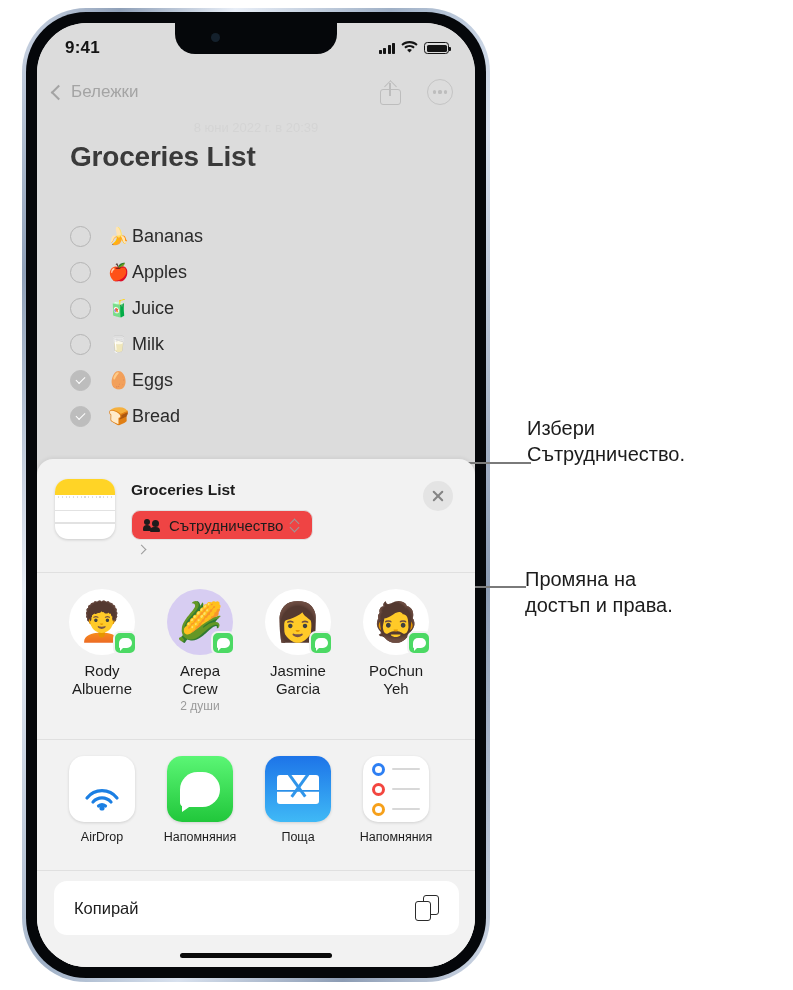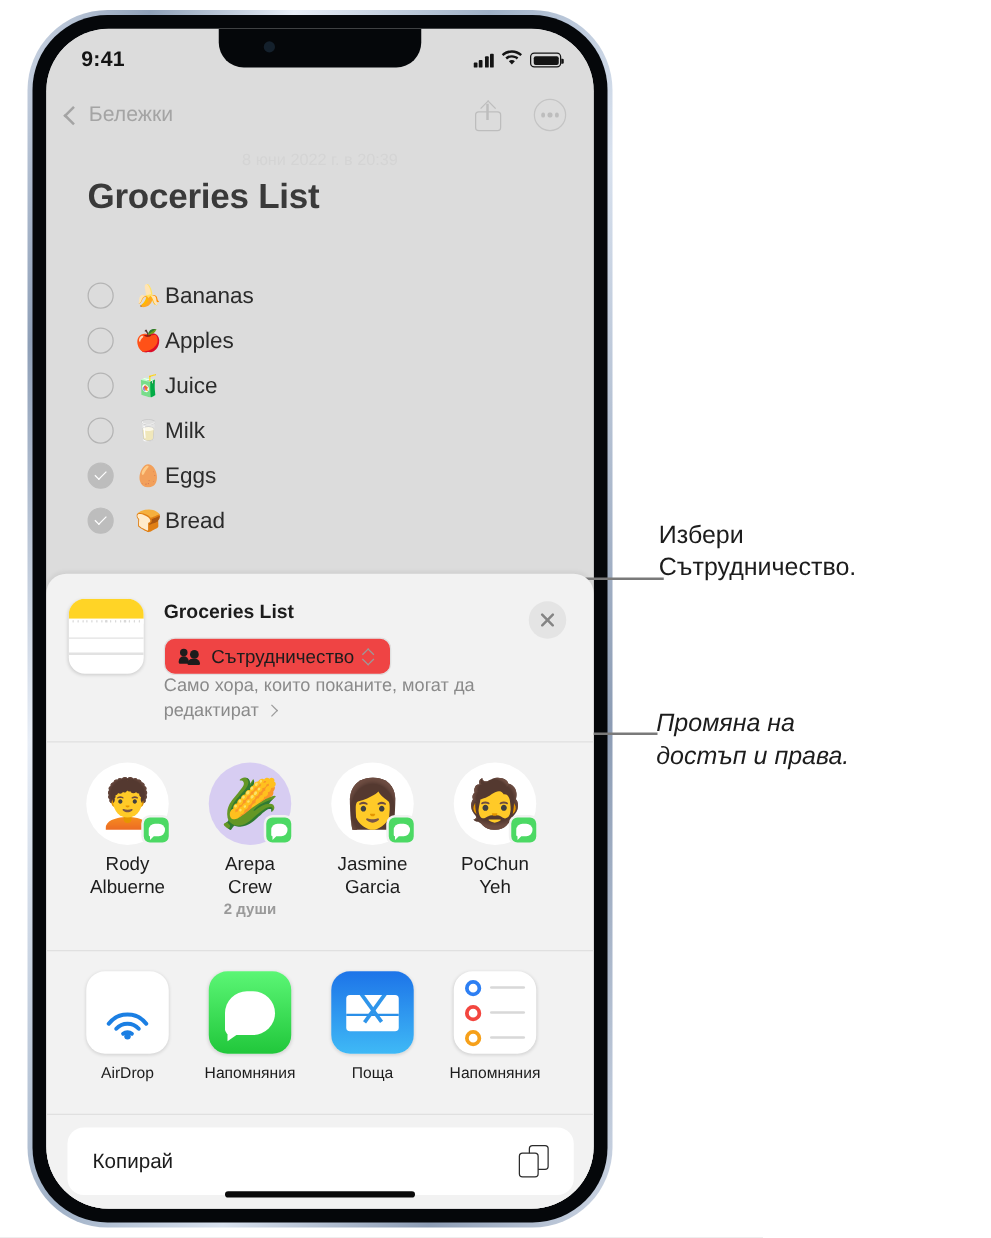--- a/index.html
+++ b/index.html
@@ -212,21 +212,21 @@
     width:24px; height:24px; border-radius:7px;
     background:#4cd964; border:2px solid #f2f2f2;
     display:flex; align-items:center; justify-content:center;
   }
   .badge .bub { width:13px; height:10px; background:#fff; border-radius:5px 5px 5px 1px; position:relative; }
   .badge .bub::after{
     content:""; position:absolute; left:1px; bottom:-2.5px;
     border-left:3.5px solid #fff; border-bottom:3px solid transparent; border-top:2px solid transparent;
   }
   .contact-name { font-size:15px; color:#1c1c1c; line-height:1.22; margin-top:7px; }
-  .contact-sub { font-size:12px; color:#9a9a9a; line-height:1.22;font-weight:bold; }
+  .contact-sub { font-size:12px; color:#9a9a9a; line-height:1.22; }
 
   .app-tile {
     width:66px; height:66px; border-radius:15px; margin:0 auto;
     display:flex; align-items:center; justify-content:center;
     box-shadow:0 1px 3px rgba(0,0,0,.14); overflow:hidden; position:relative;
   }
   .app-name { font-size:12.5px; color:#1c1c1c; margin-top:8px; }
   
   .ad { background:#fff; }
   .ad svg { width:44px; height:44px; }
@@ -273,21 +273,21 @@
   #home-indicator {
     position:absolute; bottom:9px; left:50%; transform:translateX(-50%);
     width:152px; height:5px; border-radius:3px; background:#0a0a0a;
   }
 
   
   .callout-text {
     position:absolute; font-size:20px; color:#1c1c1c; line-height:1.3;
   }
   #callout-1 { left:527px; top:415px; }
-  #callout-2 { left:525px; top:566px;font-style:italic; }
+  #callout-2 { left:525px; top:566px; }
   .leader { position:absolute; background:#7a7a7a; }
 </style>
 </head>
 <body>
 
 <div id="phone-frame">
  <div id="phone-bezel">
   <div id="phone-screen">
 
     <div id="notch">
@@ -409,21 +409,21 @@
                   <span class="h2"></span>
                   <span class="b2"></span>
             </span>
             <span id="collab-label">Сътрудничество</span>
             <span class="updown">
                   <span class="u"></span>
                   <span class="d"></span>
                 </span>
           </div>
           <div>
-            <span id="perm-text">Само хора, които поканите, могат да редактират</span><span id="perm-chevron"></span>
+            <span id="perm-chevron"></span>
           </div>
         </div>
         <div id="close-button">
               <span class="x1"></span>
               <span class="x2"></span>
             </div>
       </div>
 
       <div class="sheet-divider"></div>
       <div id="contacts-row">

